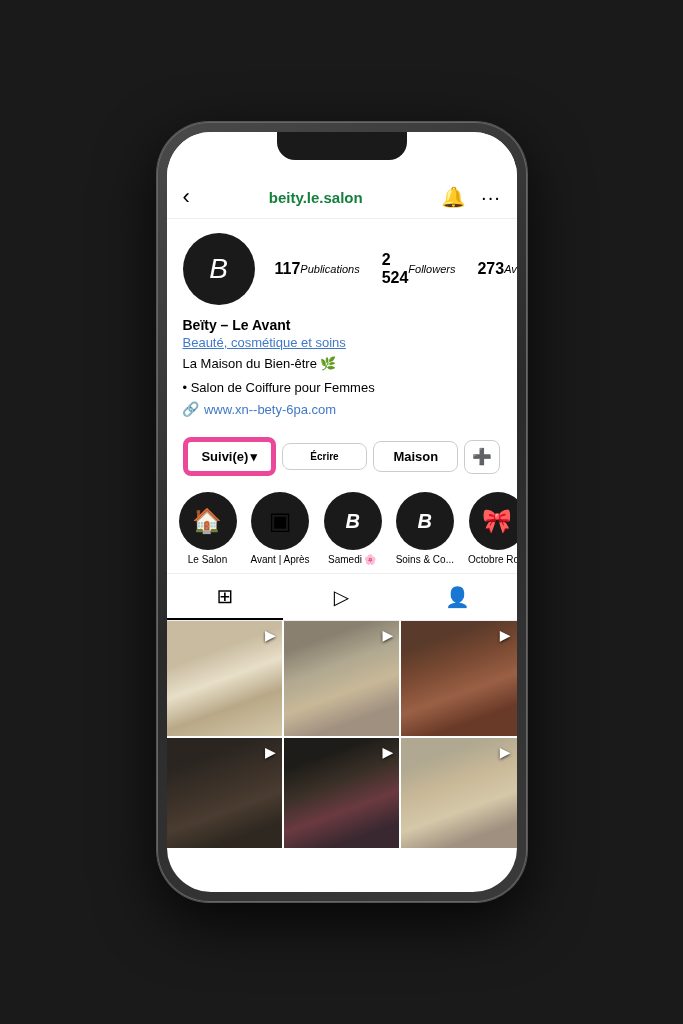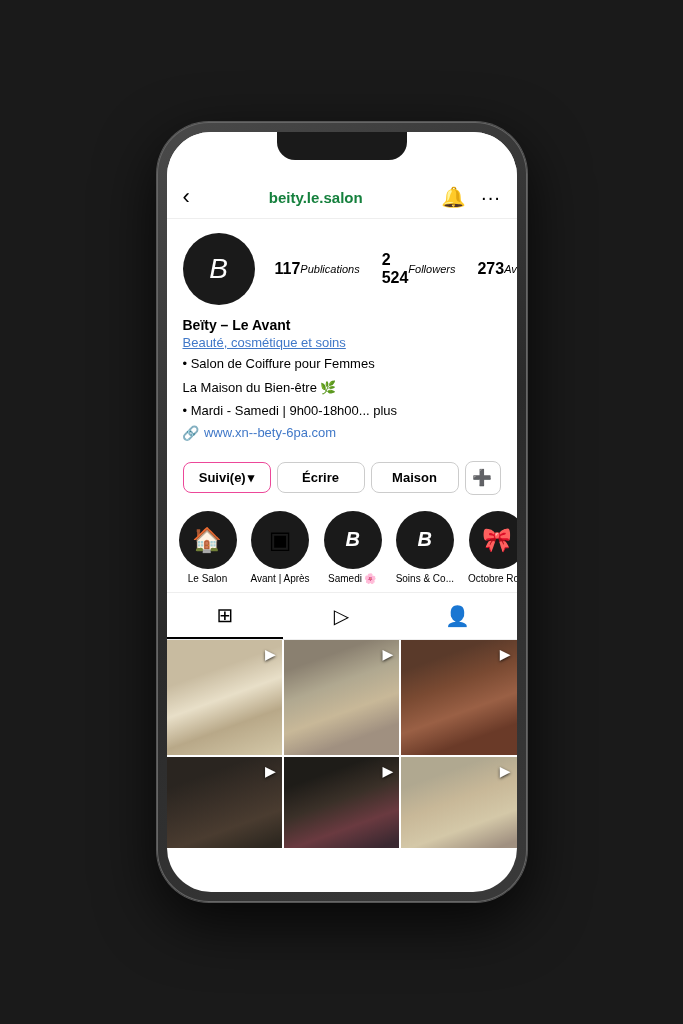--- a/index.html
+++ b/index.html
@@ -181,39 +181,39 @@
     .action-buttons {
       display: flex;
       gap: 6px;
       padding: 10px 16px;
       align-items: center;
     }
 
     .btn-following {
       flex: 1;
       background: #fff;
-      border: 1px solid #ec4899;
+      border: 5px solid #ec4899;
       border-radius: 8px;
       padding: 7px 12px;
       font-size: 13px;
       font-weight: 600;
       color: #000;
       display: flex;
       align-items: center;
       justify-content: center;
       gap: 2px;
     }
 
     .btn-message {
       flex: 1;
       background: #fff;
       border: 1px solid #ccc;
       border-radius: 8px;
       padding: 7px 12px;
-      font-size: 13px;
+      font-size: 10px;
       font-weight: 600;
       color: #000;
       display: flex;
       align-items: center;
       justify-content: center;
     }
 
     .btn-call {
       flex: 1;
       background: #fff;
@@ -396,23 +396,22 @@
             </div>
             <div class="stat-item">
               <span class="stat-number">273</span>
               <span class="stat-label">Avant(e)s</span>
             </div>
           </div>
         </div>
 
         <div class="profile-name">Beïty – Le Avant</div>
         <div class="profile-category">Beauté, cosmétique et soins</div>
+        <div class="profile-bio">La Maison du Bien-être 🌿</div>
         <div class="profile-bio">• Salon de Coiffure pour Femmes</div>
-        <div class="profile-bio">La Maison du Bien-être 🌿</div>
-        <div class="profile-bio">• Mardi - Samedi | 9h00-18h00... plus</div>
         <div class="profile-link">
           <span class="link-icon">🔗</span>
           <span>www.xn--bety-6pa.com</span>
         </div>
       </div>
 
       <div class="action-buttons">
         <button class="btn-following">
           <span>Suivi(e)</span>
           <span>▾</span>

